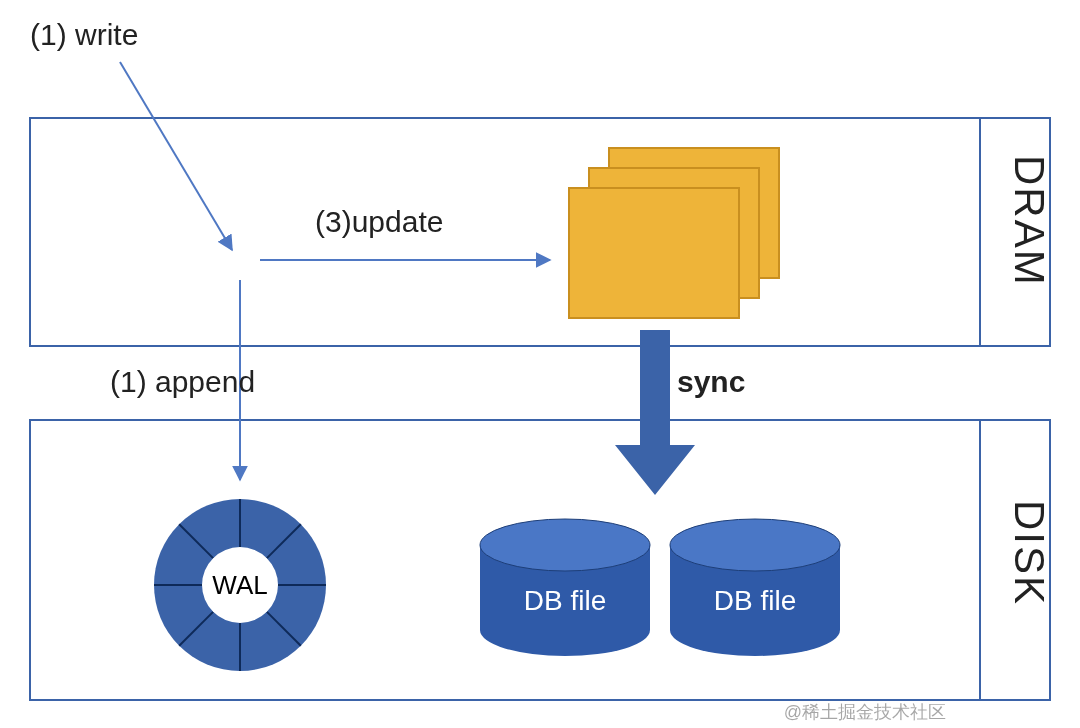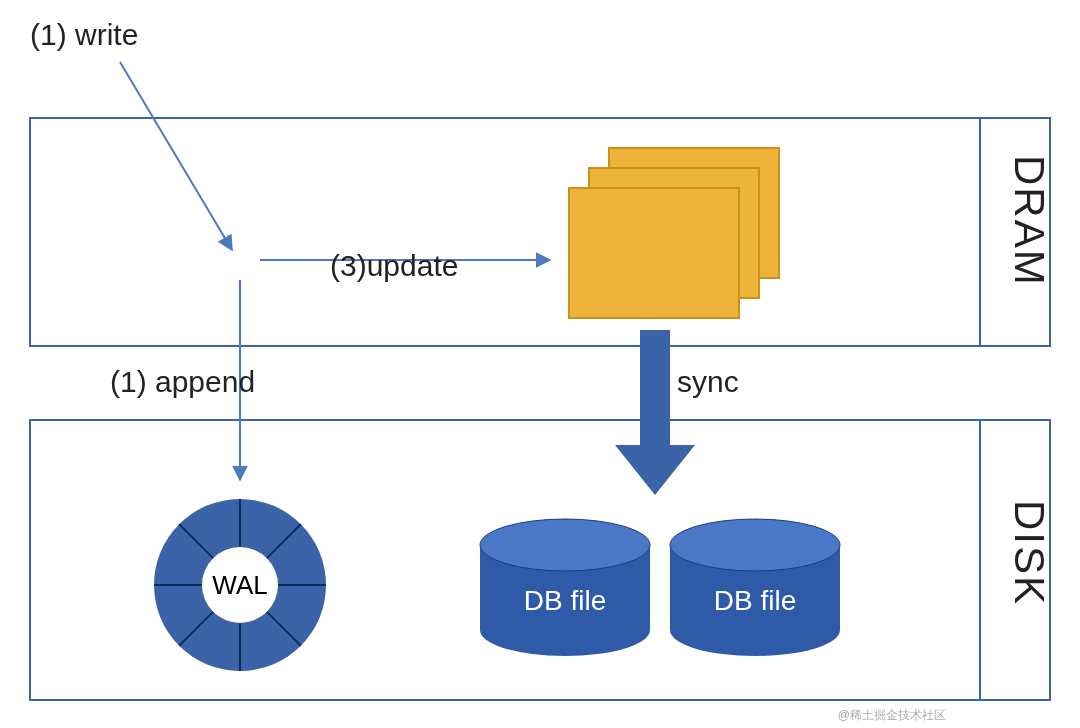--- a/index.html
+++ b/index.html
@@ -37,33 +37,33 @@
   }
   .wallabel {
     fill: #000;
     font-size: 26px;
     text-anchor: middle;
   }
   .watermark {
     position: absolute;
     right: 6px;
     bottom: 4px;
-    font-size: 12px;
+    font-size: 18px;
     color: rgba(0,0,0,0.35);
   }
 </style>
 </head>
 <body>
 
 <div class="stage">
 
   <div class="label" style="left:30px; top:18px;">(1) write</div>
   <div class="label" style="left:110px; top:365px;">(1) append</div>
-  <div class="label" style="left:330px; top:205px;margin-top:44px;">(3)update</div>
-  <div class="label" style="left:677px; top:365px;">sync</div>
+  <div class="label" style="left:315px; top:205px;">(3)update</div>
+  <div class="label" style="left:677px; top:365px;font-weight:bold;">sync</div>
   <div class="vlabel" style="left:1005px; top:155px;">DRAM</div>
   <div class="vlabel" style="left:1005px; top:500px;">DISK</div>
   <div class="watermark">@稀土掘金技术社区</div>
 
   <svg width="1080" height="728">
     <defs>
       <marker id="arrThin" viewBox="0 0 10 10" refX="9" refY="5" markerWidth="8" markerHeight="8" orient="auto-start-reverse">
         <path d="M0,0 L10,5 L0,10 z" fill="#4f78c3"></path>
       </marker>
     </defs>

